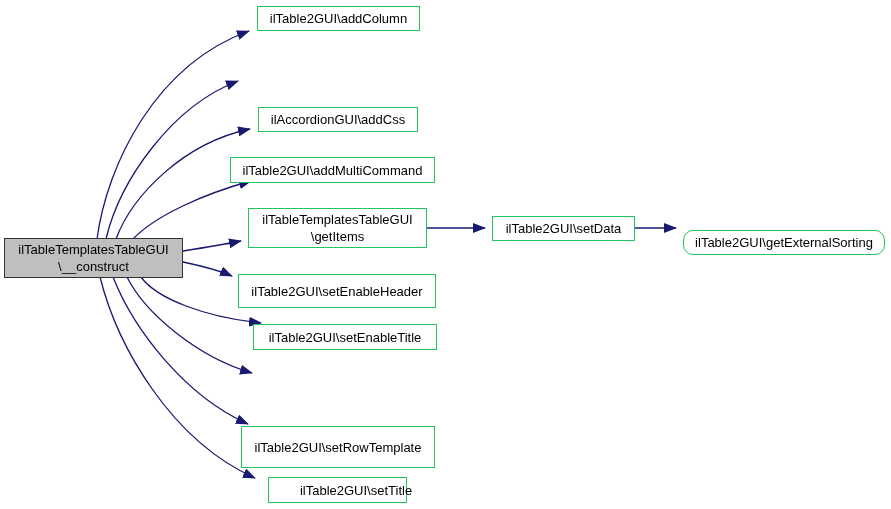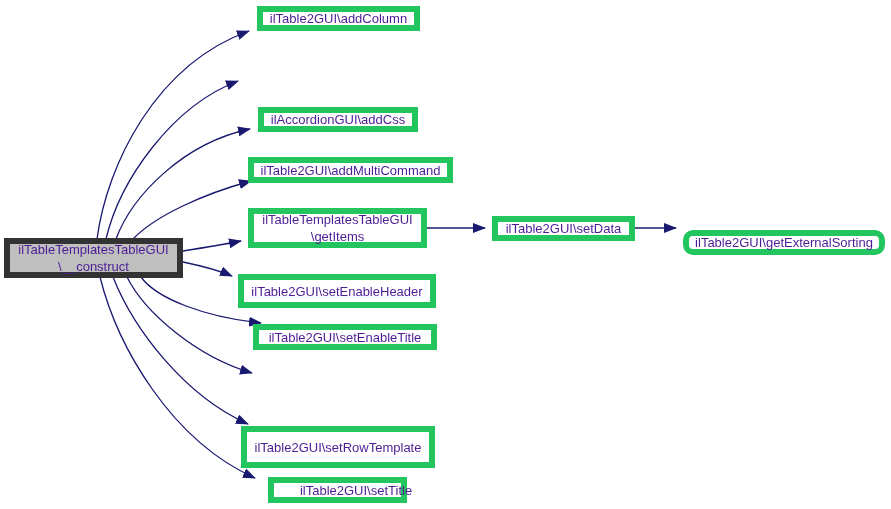--- a/index.html
+++ b/index.html
@@ -23,22 +23,22 @@
     stroke-width: 1.3px;
   }
   .node {
     position: absolute;
     box-sizing: border-box;
     display: flex;
     flex-direction: column;
     align-items: center;
     justify-content: center;
     background: #ffffff;
-    border: 6px solid #22c55e;
-    color: #4c1d95;
+    border: 1px solid #22c55e;
+    color: #000000;
     font-size: 13px;
     line-height: 17px;
     white-space: nowrap;
     text-align: center;
     cursor: pointer;
   }
   .node.root {
     background: #bfbfbf;
     border-color: #333333;
     cursor: default;
@@ -76,21 +76,21 @@
 
   <div class="node" style="left:257px; top:6px; width:163px; height:25px;">
     <span>ilTable2GUI\addColumn</span>
   </div>
 
 
   <div class="node" style="left:258px; top:107px; width:160px; height:25px;">
     <span>ilAccordionGUI\addCss</span>
   </div>
 
-  <div class="node" style="left:248px; top:157px; width:205px; height:26px;">
+  <div class="node" style="left:230px; top:157px; width:205px; height:26px;">
     <span>ilTable2GUI\addMultiCommand</span>
   </div>
 
   <div class="node" style="left:248px; top:208px; width:179px; height:40px;">
     <span>ilTableTemplatesTableGUI</span>
     <span>\getItems</span>
   </div>
 
   <div class="node" style="left:238px; top:274px; width:198px; height:34px;">
     <span>ilTable2GUI\setEnableHeader</span>

